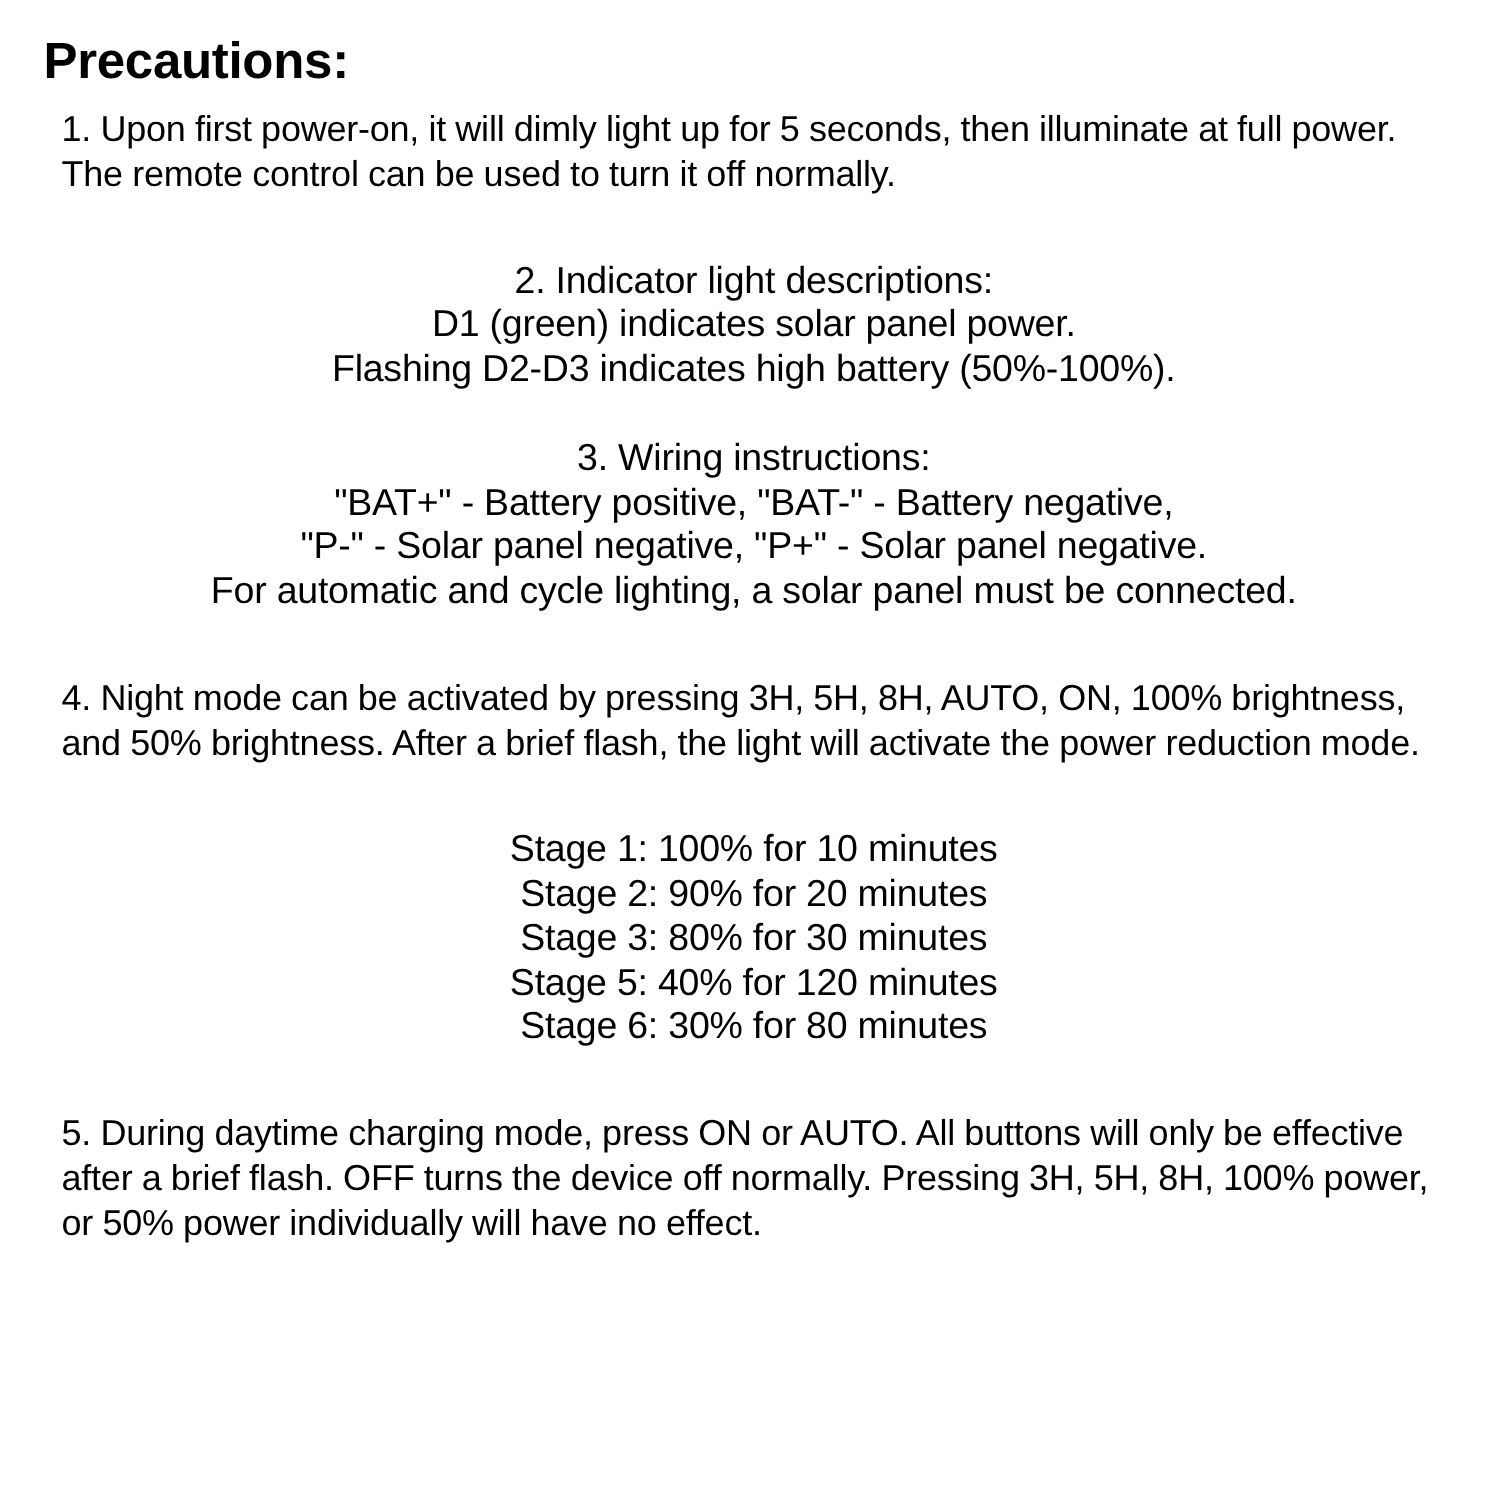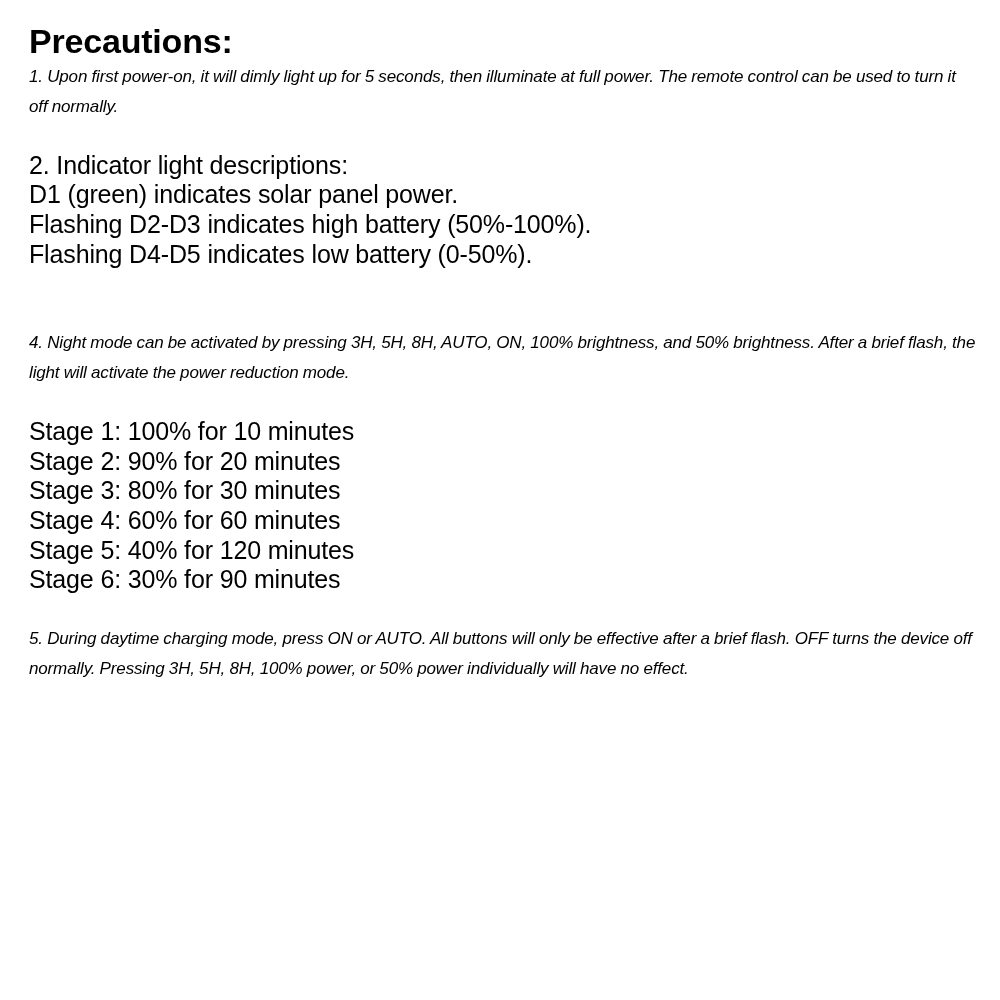--- a/index.html
+++ b/index.html
@@ -26,76 +26,80 @@
   }
   .doc-title {
     font-size: 34px;
     font-weight: bold;
     line-height: 38px;
     letter-spacing: -0.2px;
     margin: 0 0 2px 0;
     color: #000000;
   }
   .para {
-    font-size: 17px;
+    font-size: 24px;
     line-height: 29.6px;
     letter-spacing: -0.15px;
-    margin: 0;
+    margin: 12px;
     color: #000000;
     max-width: 948px;
     word-spacing: -0.3px;
-    font-style: italic;
   }
   .para.block {
     white-space: normal;
   }
   .lines .line {
     font-size: 25px;
     line-height: 29.6px;
     letter-spacing: -0.15px;
     white-space: nowrap;
     color: #000000;
+    text-align: center;
   }
   .gap {
     height: 29.6px;
   }
 </style>
 </head>
 <body>
 
 <div id="page">
 
   <h1 class="doc-title">Precautions:</h1>
 
   <p class="para block">1. Upon first power-on, it will dimly light up for 5 seconds, then illuminate at full power. The remote control can be used to turn it off normally.</p>
 
   <div class="gap"></div>
 
   <div class="lines">
     <div class="line">2. Indicator light descriptions:</div>
     <div class="line">D1 (green) indicates solar panel power.</div>
     <div class="line">Flashing D2-D3 indicates high battery (50%-100%).</div>
-    <div class="line">Flashing D4-D5 indicates low battery (0-50%).</div>
   </div>
 
   <div class="gap"></div>
 
+  <div class="lines">
+    <div class="line">3. Wiring instructions:</div>
+    <div class="line">"BAT+" - Battery positive, "BAT-" - Battery negative,</div>
+    <div class="line">"P-" - Solar panel negative, "P+" - Solar panel negative.</div>
+    <div class="line">For automatic and cycle lighting, a solar panel must be connected.</div>
+  </div>
 
   <div class="gap"></div>
 
   <p class="para block">4. Night mode can be activated by pressing 3H, 5H, 8H, AUTO, ON, 100% brightness, and 50% brightness. After a brief flash, the light will activate the power reduction mode.</p>
 
   <div class="gap"></div>
 
   <div class="lines">
     <div class="line">Stage 1: 100% for 10 minutes</div>
     <div class="line">Stage 2: 90% for 20 minutes</div>
     <div class="line">Stage 3: 80% for 30 minutes</div>
-    <div class="line">Stage 4: 60% for 60 minutes</div>
     <div class="line">Stage 5: 40% for 120 minutes</div>
-    <div class="line">Stage 6: 30% for 90 minutes</div>
+    <div class="line">Stage 6: 30% for 80 minutes</div>
   </div>
 
   <div class="gap"></div>
 
   <p class="para block">5. During daytime charging mode, press ON or AUTO. All buttons will only be effective after a brief flash. OFF turns the device off normally. Pressing 3H, 5H, 8H, 100% power, or 50% power individually will have no effect.</p>
 
 </div>
 
 </body></html>

